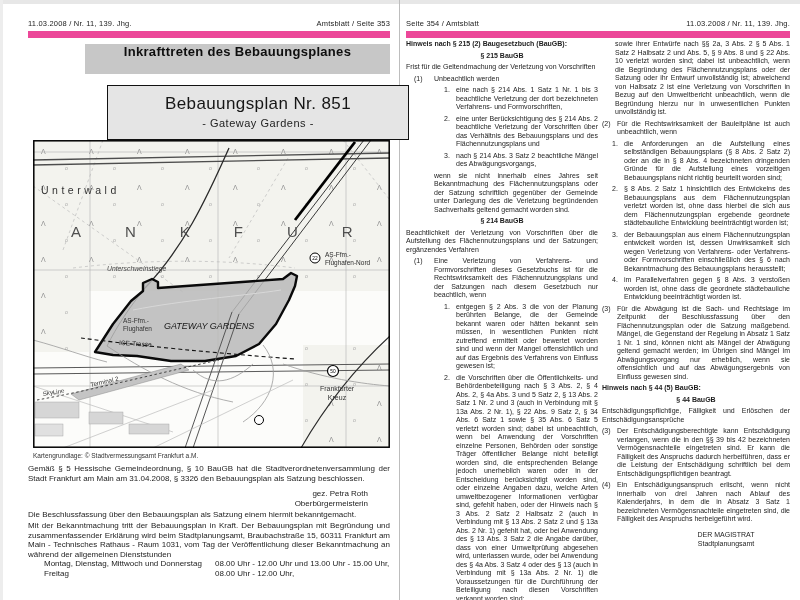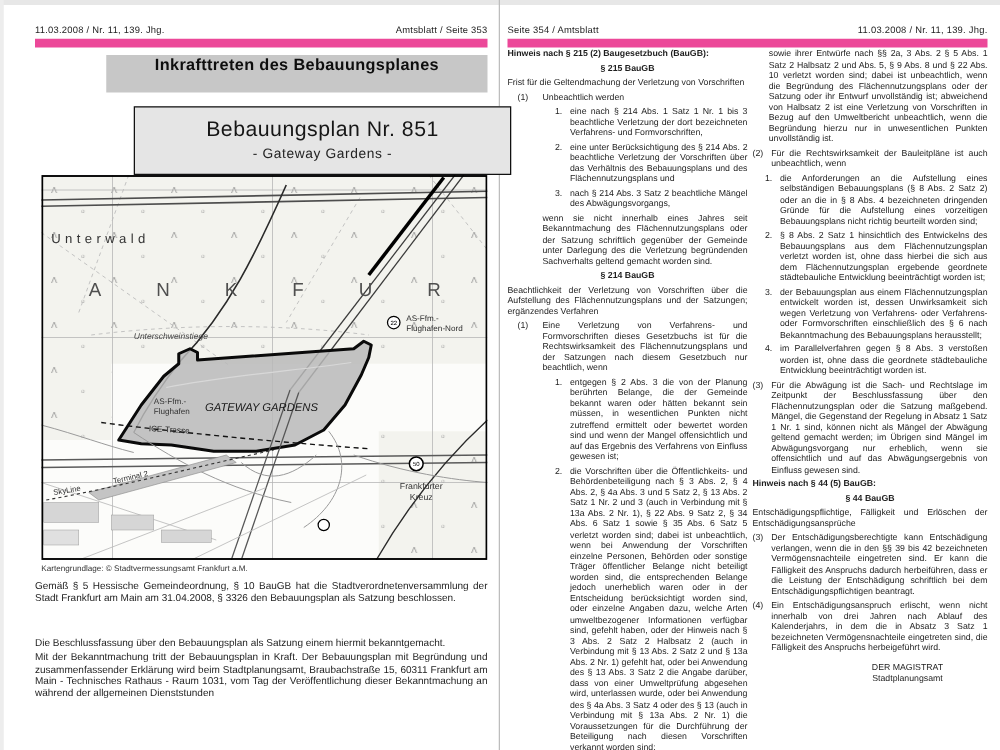--- a/index.html
+++ b/index.html
@@ -205,24 +205,38 @@
       <circle cx="226" cy="280" r="4.5" fill="#fff" stroke="#000" stroke-width="1"></circle>
 
       <rect x="0.8" y="0.8" width="355.4" height="306.4" fill="none" stroke="#000" stroke-width="1.5"></rect>
     </svg>
   </div>
 
   <div class="map-caption">Kartengrundlage: © Stadtvermessungsamt Frankfurt a.M.</div>
 
   <div class="lp-text" style="top:464px">Gemäß § 5 Hessische Gemeindeordnung, § 10 BauGB hat die Stadtverordnetenversammlung der Stadt Frankfurt am Main am 31.04.2008, § 3326 den Bebauungsplan als Satzung beschlossen.</div>
 
+  <div class="lp-sig">
+    <div>gez. Petra Roth</div>
+    <div>Oberbürgermeisterin</div>
+  </div>
 
   <div class="lp-text" style="top:510px">Die Beschlussfassung über den Bebauungsplan als Satzung einem hiermit bekanntgemacht.</div>
   <div class="lp-text" style="top:521px">Mit der Bekanntmachung tritt der Bebauungsplan in Kraft. Der Bebauungsplan mit Begründung und zusammenfassender Erklärung wird beim Stadtplanungsamt, Braubachstraße 15, 60311 Frankfurt am Main - Technisches Rathaus - Raum 1031, vom Tag der Veröffentlichung dieser Bekanntmachung an während der allgemeinen Dienststunden</div>
 
+  <div class="hours">
+    <div class="row">
+      <span class="h-label">Montag, Dienstag, Mittwoch und Donnerstag</span>
+      <span class="h-time">08.00 Uhr - 12.00 Uhr und 13.00 Uhr - 15.00 Uhr,</span>
+    </div>
+    <div class="row">
+      <span class="h-label">Freitag</span>
+      <span class="h-time">08.00 Uhr - 12.00 Uhr,</span>
+    </div>
+  </div>
 
 </div>
 
 <div class="page" id="right-page">
 
   <div class="page-header">
     <span>Seite 354 / Amtsblatt</span>
     <span>11.03.2008 / Nr. 11, 139. Jhg.</span>
   </div>
 

